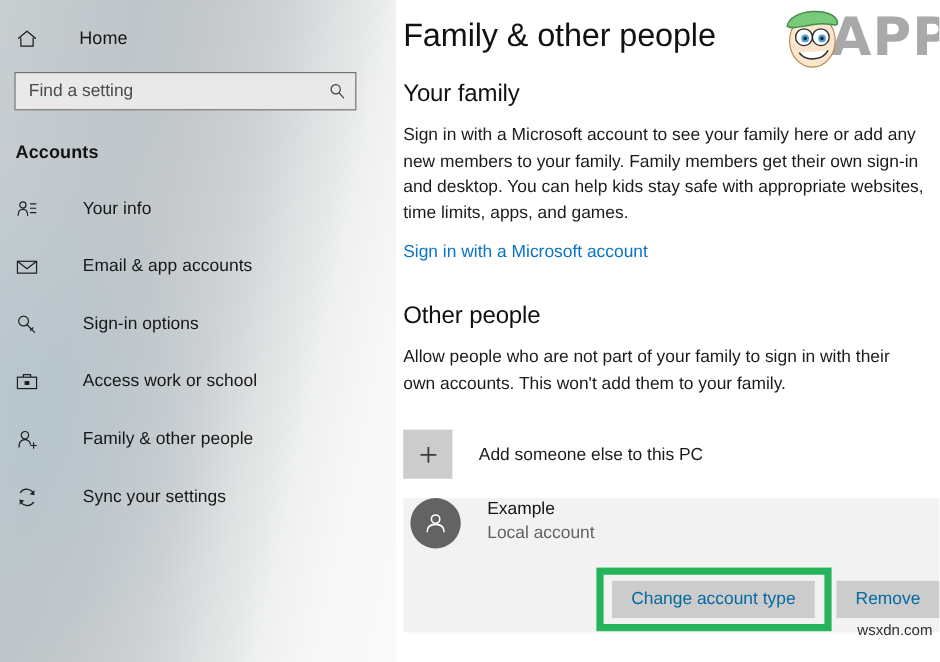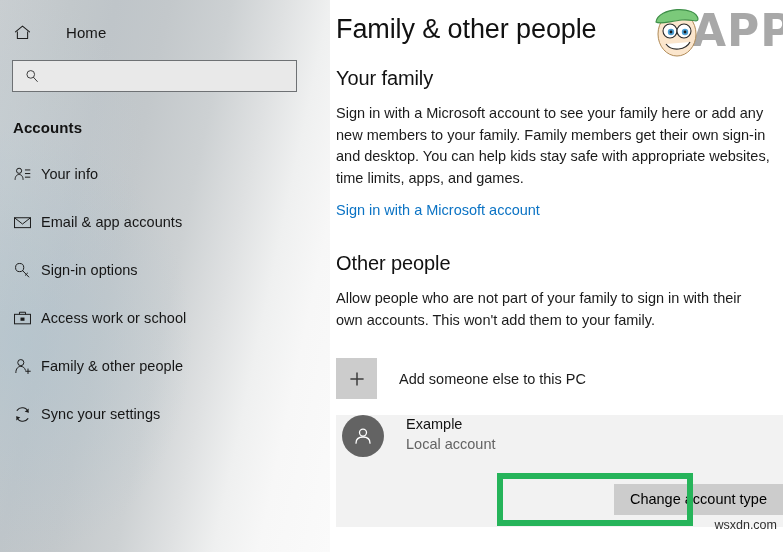--- a/index.html
+++ b/index.html
@@ -108,21 +108,21 @@
   .nav-item .glyph {
     width: 28px;
     display: flex;
     align-items: center;
     justify-content: flex-start;
     flex: 0 0 28px;
   }
   .nav-item .label {
     font-size: 14.5px;
     color: #161616;
-    margin-left: 0;
+    margin-left: 28px;
     white-space: nowrap;
     letter-spacing: 0.05px;
   }
 
   
   #main {
     position: relative;
     flex: 1 1 auto;
     height: 552px;
     background: #ffffff;
@@ -245,21 +245,21 @@
     background: transparent;
     pointer-events: none;
     z-index: 3;
   }
 
   .win-btn {
     background: #cccccc;
     border: none;
     font-family: "Liberation Sans", sans-serif;
     font-size: 14.5px;
-    color: #000000;
+    color: #0369a1;
     height: 31px;
     cursor: default;
     padding: 0 16px;
     white-space: nowrap;
   }
   .btn-change { margin-left: 0; min-width: 168px; }
   .btn-remove { margin-left: 18px; min-width: 84px; }
 
   
   #appuals-wm {
@@ -301,20 +301,21 @@
       <span class="glyph">
         <svg width="19" height="19" viewBox="0 0 20 20">
           <path d="M2.6 9.4 L10 3.2 L17.4 9.4" fill="none" stroke="#1d1d1d" stroke-width="1.1" stroke-linecap="round" stroke-linejoin="round"></path>
           <path d="M4.6 9.0 L4.6 16.3 L15.4 16.3 L15.4 9.0" fill="none" stroke="#1d1d1d" stroke-width="1.1" stroke-linejoin="round"></path>
         </svg>
       </span>
       <span class="label">Home</span>
     </div>
 
     <div class="search-wrap">
+      <input type="text" placeholder="Find a setting" style="">
       <span class="srch-ico">
         <svg width="16" height="16" viewBox="0 0 18 18">
           <circle cx="7.6" cy="7.2" r="4.3" fill="none" stroke="#3a3a3a" stroke-width="1.1"></circle>
           <line x1="10.6" y1="10.4" x2="15" y2="15.2" stroke="#3a3a3a" stroke-width="1.1" stroke-linecap="round"></line>
         </svg>
       </span>
     </div>
 
     <div class="section-head">Accounts</div>
 
@@ -430,20 +431,21 @@
         </span>
         <span class="acct-text">
           <span class="acct-name" style="display:block">Example</span>
           <span class="acct-type" style="display:block">Local account</span>
         </span>
       </div>
 
       <div class="btn-row">
         <div class="highlight-box"></div>
         <button class="win-btn btn-change">Change account type</button>
+        <button class="win-btn btn-remove">Remove</button>
       </div>
 
     </div>
 
     <div id="appuals-wm">
       <svg width="300" height="62" viewBox="0 0 300 62">
         <text class="wm-text" x="44" y="46">APPUALS</text>
         <g transform="translate(0,0)">
           <ellipse cx="29" cy="34" rx="19" ry="22" fill="#fbe6cd" stroke="#b08a56" stroke-width="1"></ellipse>
           <path d="M8 22 C10 7, 48 5, 50 19 C50 23, 44 19, 34 20 C22 21, 12 25, 8 22 Z" fill="#7bc97a" stroke="#3f8f49" stroke-width="1.2"></path>

